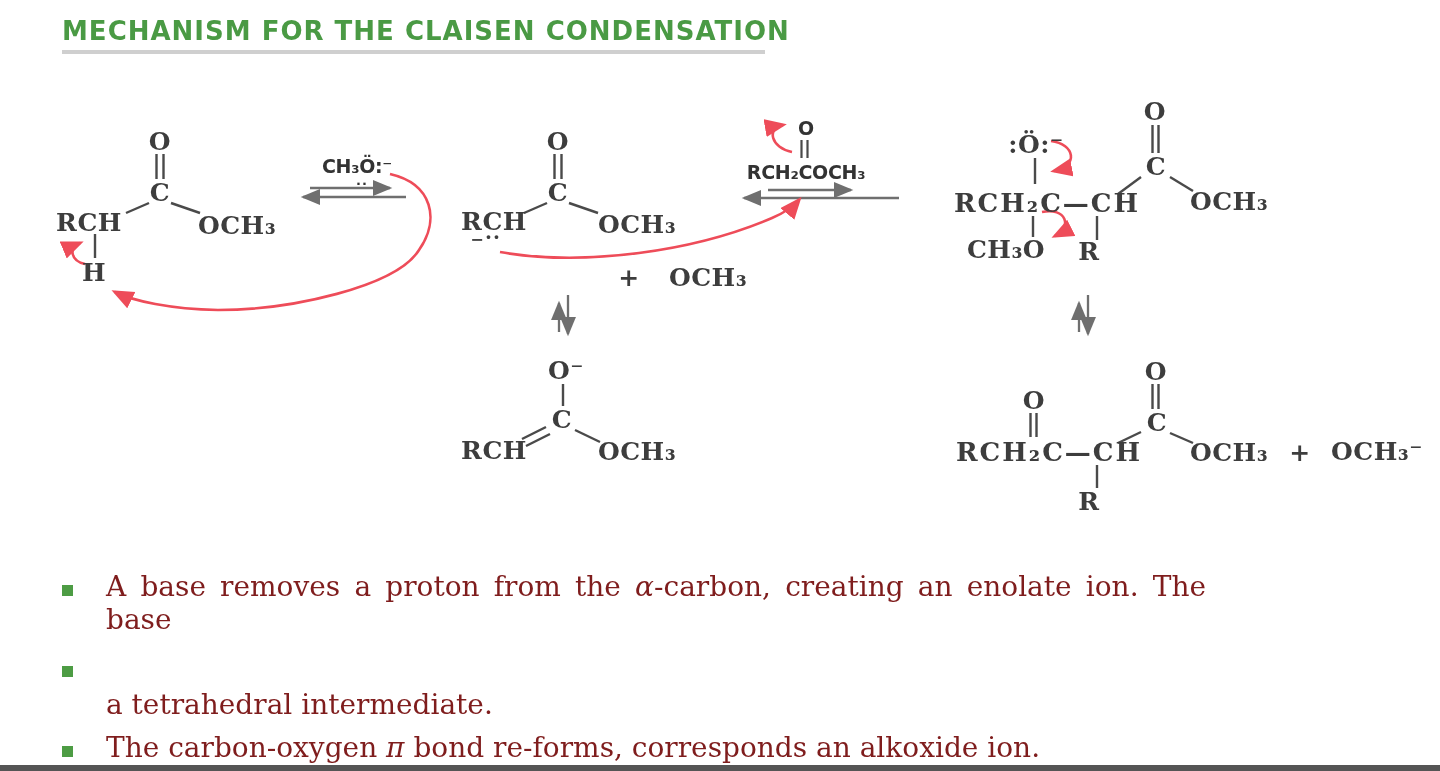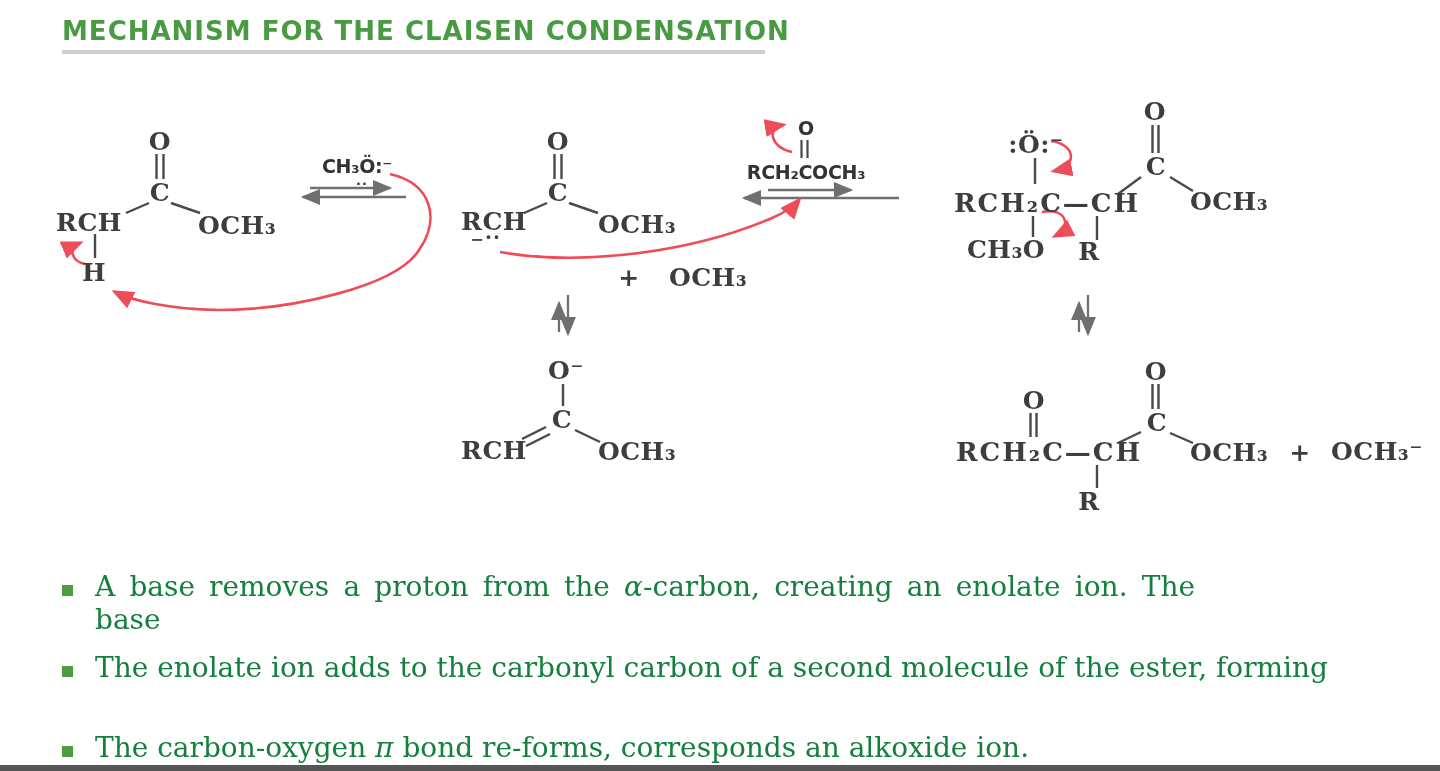--- a/index.html
+++ b/index.html
@@ -17,22 +17,22 @@
   .bb{font-size:26px;letter-spacing:2px;margin-left:12px;}
   .tiny{font-size:16px;letter-spacing:0;}
   .dots{position:absolute;transform:translate(-50%,-50%);
         font:700 20px "DejaVu Serif",serif;color:#3d3d3d;letter-spacing:1px;white-space:nowrap;}
   .bold-label{position:absolute;transform:translate(-50%,-50%);
         font:700 19px "DejaVu Sans","Liberation Sans",sans-serif;
         color:#333;white-space:nowrap;letter-spacing:-0.3px;}
   .dots-sans{position:absolute;transform:translate(-50%,-50%);
         font:700 13px "DejaVu Sans","Liberation Sans",sans-serif;color:#333;letter-spacing:1px;}
   .bullet-sq{position:absolute;left:62px;width:11px;height:11px;background:#4d9c44;}
-  .bl{position:absolute;left:95px;font:400 28px "DejaVu Serif","Liberation Serif",serif;
-      color:#15803d;white-space:nowrap;}
+  .bl{position:absolute;left:106px;font:400 28px "DejaVu Serif","Liberation Serif",serif;
+      color:#7f1d1d;white-space:nowrap;}
   .bl.just{white-space:normal;width:1100px;text-align:justify;text-align-last:justify;}
   .greek{font-style:italic;}
 </style>
 </head>
 <body>
 
 <div id="page">
 
   <div class="title">MECHANISM FOR THE CLAISEN CONDENSATION</div>
   <div class="title-rule"></div>
@@ -146,19 +146,19 @@
   <span class="atom" style="left:1157px;top:422px">C</span>
   <span class="atom" style="left:1229px;top:452px">OCH₃</span>
   <span class="atom" style="left:1089px;top:501px">R</span>
   <span class="atom" style="left:1300px;top:452px">+</span>
   <span class="atom" style="left:1377px;top:451px">OCH₃⁻</span>
 
   <div class="bullet-sq" style="top:585px"></div>
   <div class="bl just" style="top:570px"><span>A base removes a proton from the </span><span class="greek">α</span><span>-carbon, creating an enolate ion. The base</span></div>
 
   <div class="bullet-sq" style="top:666px"></div>
-  <div class="bl" style="top:651px">The enolate ion adds to the carbonyl carbon of a second molecule of the ester, forming</div>
+  <div class="bl" style="top:688px">a tetrahedral intermediate.</div>
 
   <div class="bullet-sq" style="top:746px"></div>
   <div class="bl" style="top:731px"><span>The carbon-oxygen </span><span class="greek">π</span><span> bond re-forms, corresponds an alkoxide ion.</span></div>
 
   <div class="bottom-bar"></div>
 </div>
 
 </body></html>

